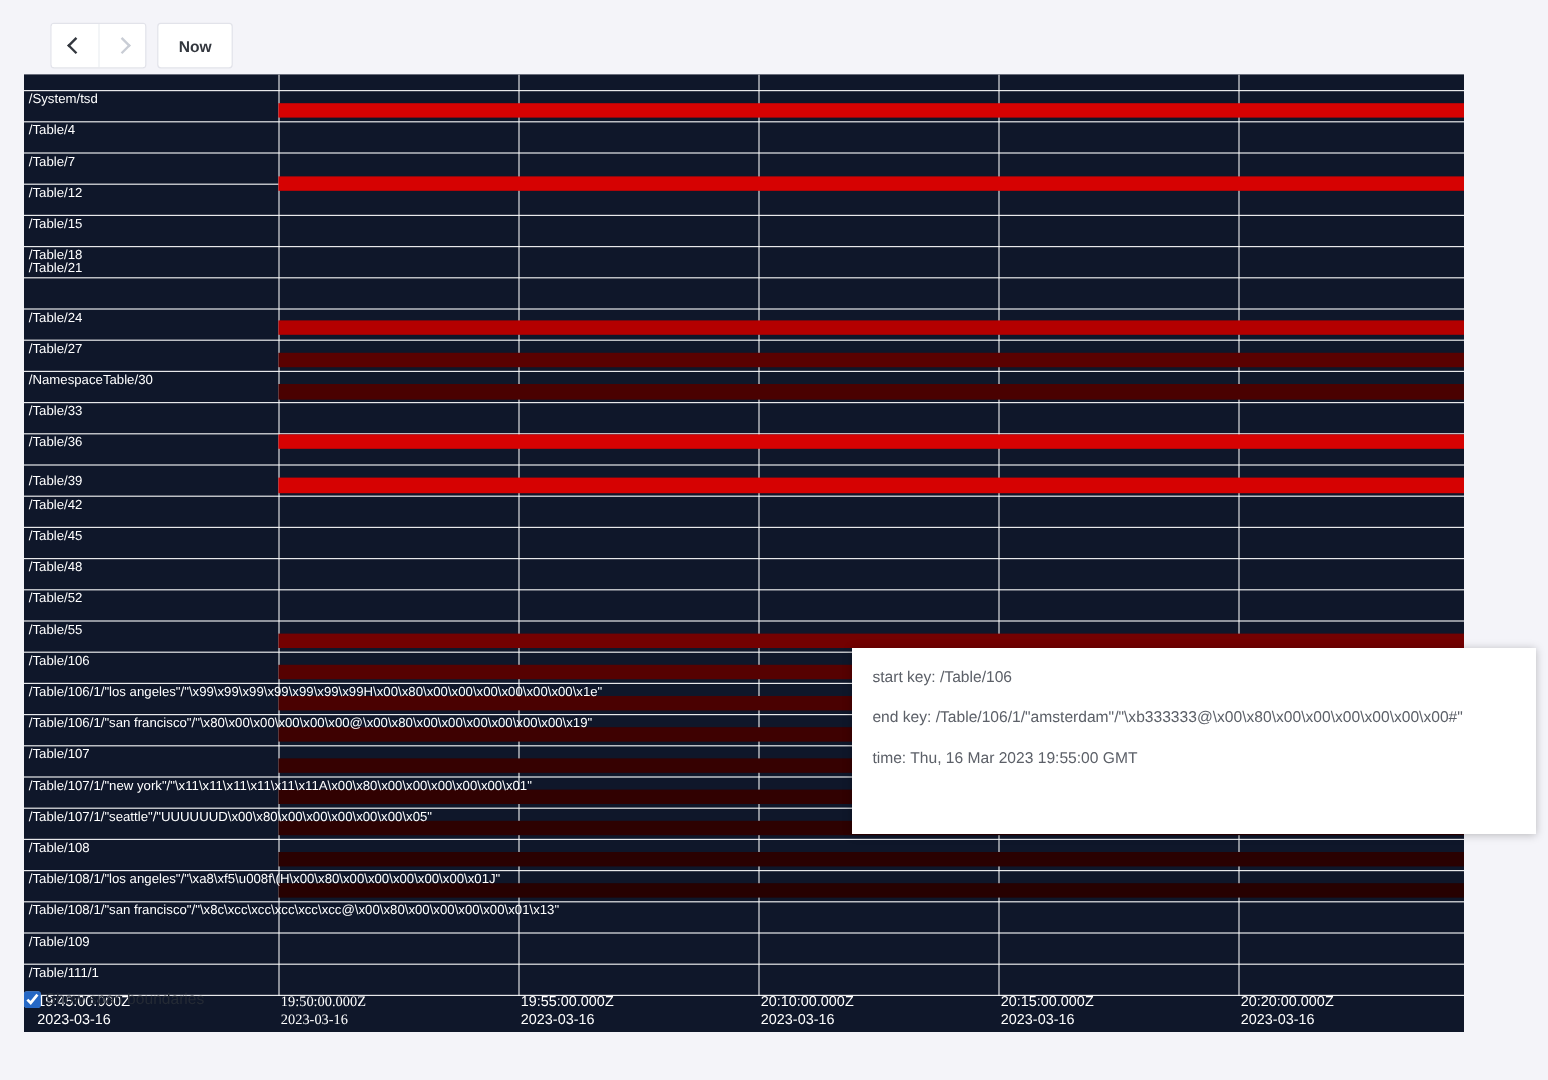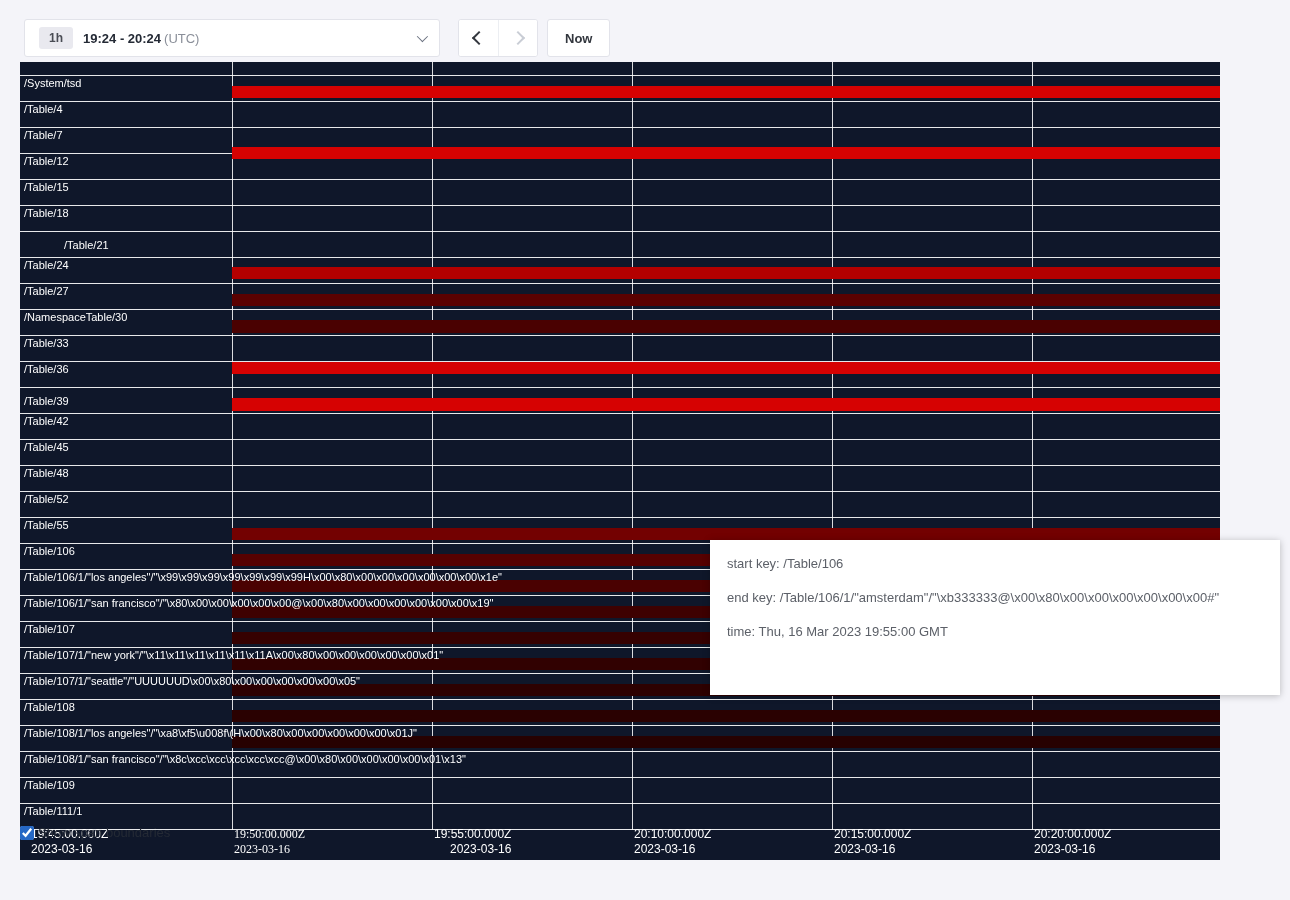--- a/index.html
+++ b/index.html
@@ -96,25 +96,20 @@
   .footer input[type="checkbox"] {
     width: 14px; height: 14px; margin: 1px 4px 0 0;
     accent-color: #2668c5; cursor: pointer;
   }
   .footer label { font-size: 13px; color: #242a35; cursor: pointer; }
 </style>
 </head>
 <body>
 
 <div class="toolbar">
-  <div class="time-selector">
-    <span class="duration-badge">1h</span>
-    <span class="range-label"><b>19:24 - 20:24</b><span class="tz">(UTC)</span></span>
-    <span class="chev-down"></span>
-  </div>
   <div class="nav-group">
     <button class="nav-btn">
       <span class="chev-left"></span>
     </button>
     <button class="nav-btn" disabled="">
       <span class="chev-right"></span>
     </button>
   </div>
   <button class="now-btn">Now</button>
 </div>
@@ -170,21 +165,21 @@
     <div class="kv-band" style="top: 596px; height: 12px; left: 212px; width: 988px; background: rgb(49, 1, 1);"></div>
     <div class="kv-band" style="top: 622px; height: 12px; left: 212px; width: 988px; background: rgb(45, 1, 1);"></div>
     <div class="kv-band" style="top: 648px; height: 12px; left: 212px; width: 988px; background: rgb(42, 1, 1);"></div>
     <div class="kv-band" style="top: 674px; height: 12px; left: 212px; width: 988px; background: rgb(39, 1, 1);"></div>
     <div class="kv-rowlabel" style="top: 15px;">/System/tsd</div>
     <div class="kv-rowlabel" style="top: 41px;">/Table/4</div>
     <div class="kv-rowlabel" style="top: 67px;">/Table/7</div>
     <div class="kv-rowlabel" style="top: 93px;">/Table/12</div>
     <div class="kv-rowlabel" style="top: 119px;">/Table/15</div>
     <div class="kv-rowlabel" style="top: 145px;">/Table/18</div>
-    <div class="kv-rowlabel" style="top: 177px; margin-left: 40px;">/Table/21</div>
+    <div class="kv-rowlabel" style="top: 156px;">/Table/21</div>
     <div class="kv-rowlabel" style="top: 197px;">/Table/24</div>
     <div class="kv-rowlabel" style="top: 223px;">/Table/27</div>
     <div class="kv-rowlabel" style="top: 249px;">/NamespaceTable/30</div>
     <div class="kv-rowlabel" style="top: 275px;">/Table/33</div>
     <div class="kv-rowlabel" style="top: 301px;">/Table/36</div>
     <div class="kv-rowlabel" style="top: 333px;">/Table/39</div>
     <div class="kv-rowlabel" style="top: 353px;">/Table/42</div>
     <div class="kv-rowlabel" style="top: 379px;">/Table/45</div>
     <div class="kv-rowlabel" style="top: 405px;">/Table/48</div>
     <div class="kv-rowlabel" style="top: 431px;">/Table/52</div>
@@ -201,21 +196,21 @@
     <div class="kv-rowlabel" style="top: 717px;">/Table/109</div>
     <div class="kv-rowlabel" style="top: 743px;">/Table/111/1</div>
     <div class="kv-tick" style="left: 11px; top: 765px;">
       <div>19:45:00.000Z</div>
       <div>2023-03-16</div>
     </div>
     <div class="kv-tick" style="left: 214px; top: 765px; font-family: Liberation Serif, serif;">
       <div>19:50:00.000Z</div>
       <div>2023-03-16</div>
     </div>
-    <div class="kv-tick" style="left: 414px; top: 765px; text-align: right;">
+    <div class="kv-tick" style="left: 414px; top: 765px;">
       <div>19:55:00.000Z</div>
       <div>2023-03-16</div>
     </div>
     <div class="kv-tick" style="left: 614px; top: 765px;">
       <div>20:10:00.000Z</div>
       <div>2023-03-16</div>
     </div>
     <div class="kv-tick" style="left: 814px; top: 765px;">
       <div>20:15:00.000Z</div>
       <div>2023-03-16</div>

